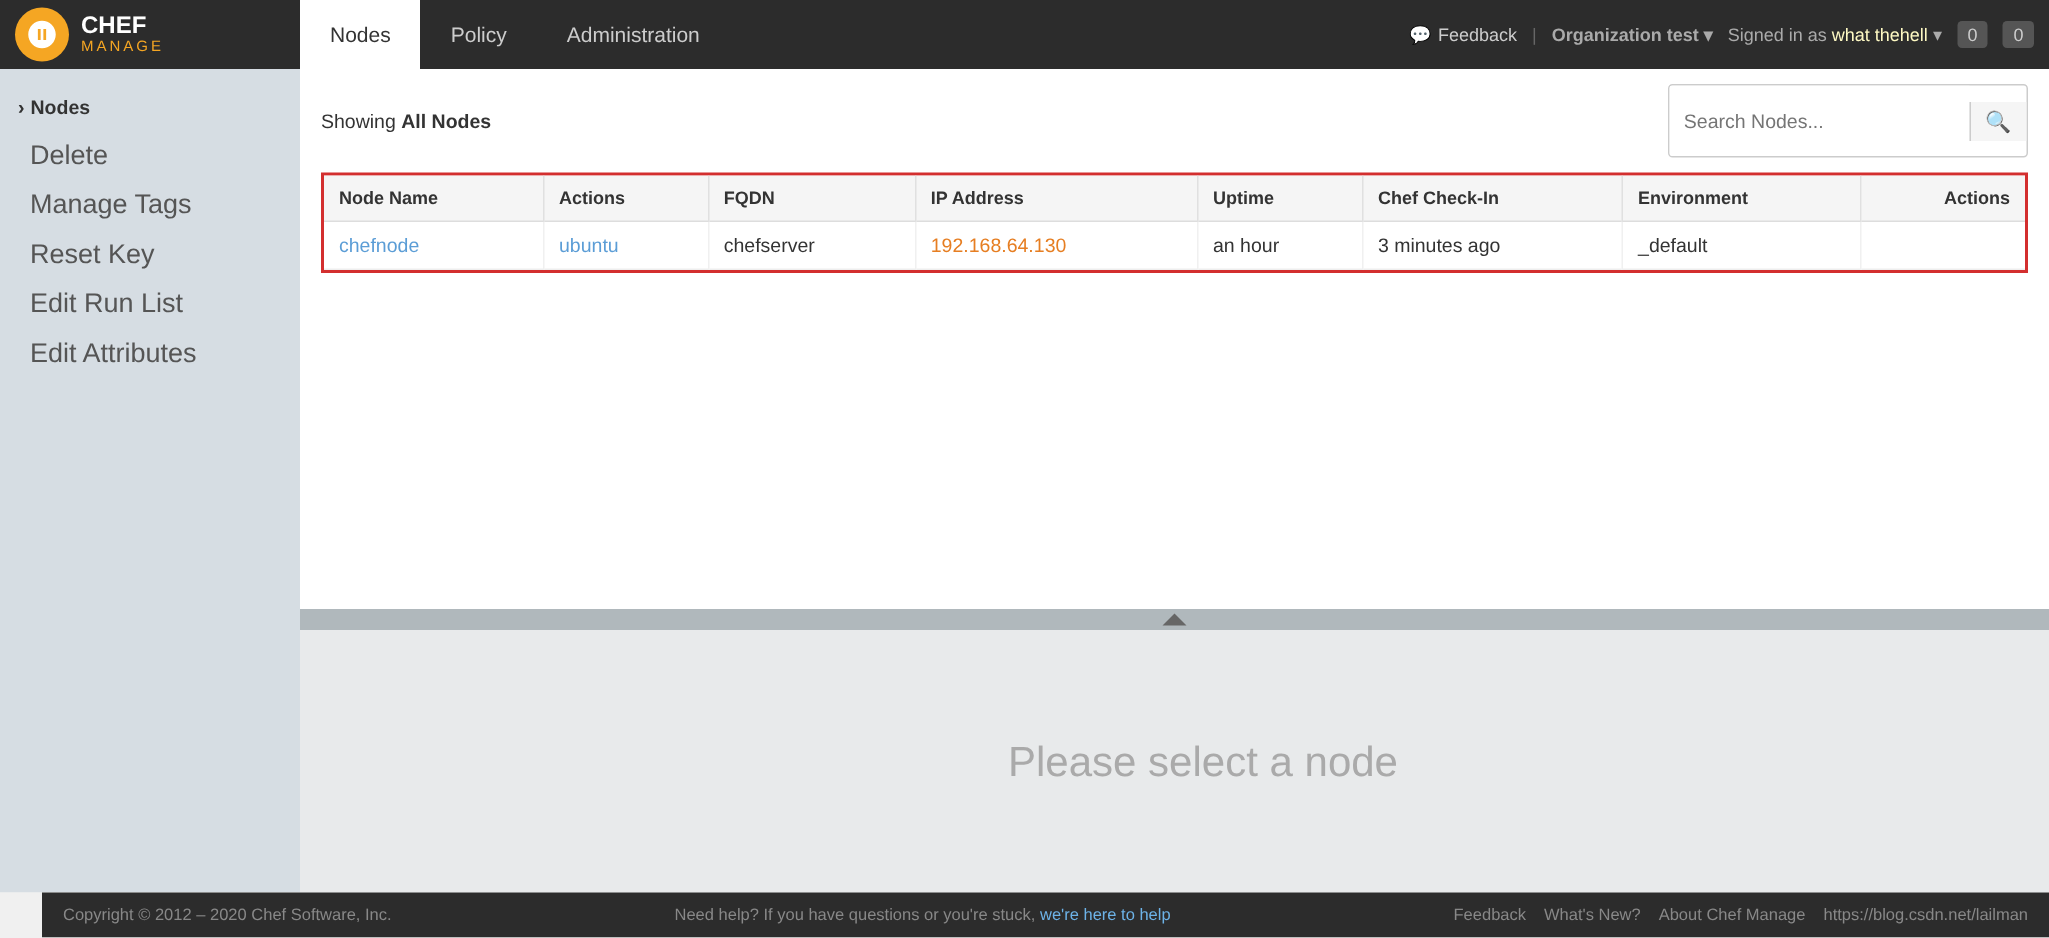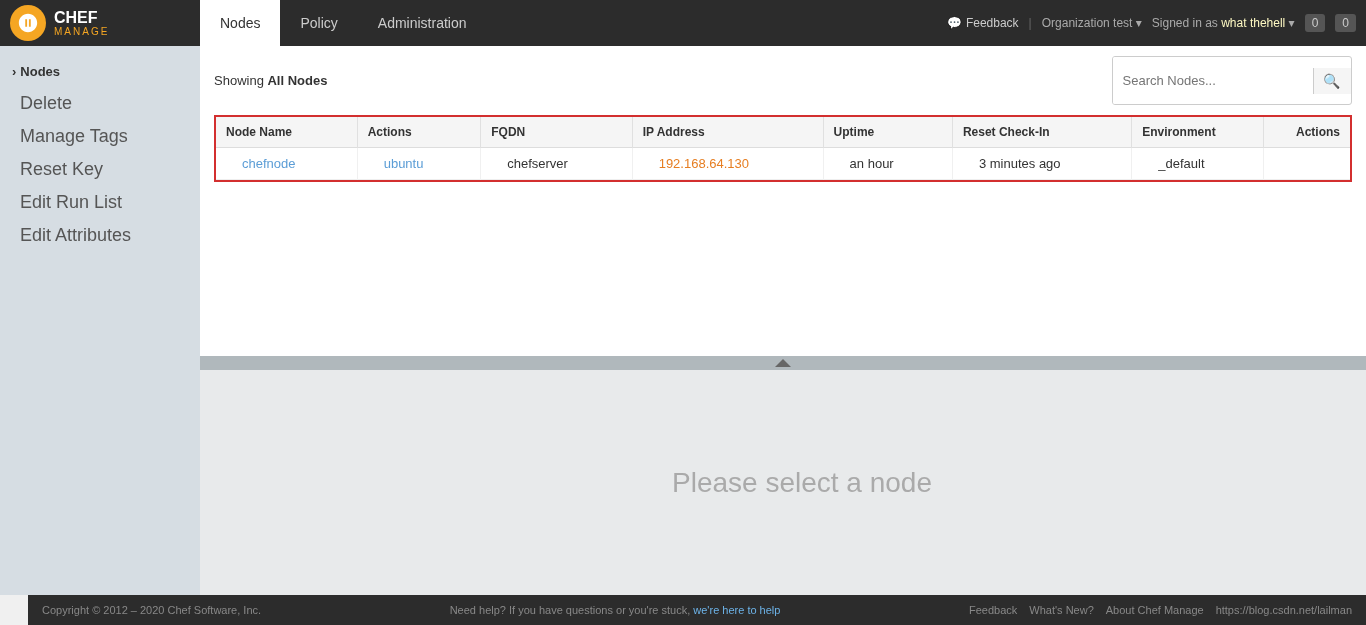--- a/index.html
+++ b/index.html
@@ -65,21 +65,21 @@
       font-size: 12px;
     }
     .nav-right .feedback-btn {
       color: #ccc;
       cursor: pointer;
       display: flex;
       align-items: center;
       gap: 4px;
     }
     .nav-right .separator { color: #666; }
-    .nav-right .org-link { color: #aaa; cursor: pointer; }
+    .nav-right .org-link { color: #aaa; cursor: pointer; font-weight: bold; }
     .nav-right .signed-in { color: #aaa; }
     .nav-right .signed-in a { color: #fef9c3; cursor: pointer; text-align: center; }
     .nav-right .badge {
       background: #555;
       color: #ccc;
       border-radius: 3px;
       padding: 2px 7px;
       font-size: 12px;
       cursor: pointer;
     }
@@ -122,21 +122,21 @@
       flex: 1;
       display: flex;
       flex-direction: column;
       overflow: hidden;
     }
 
     
     .nodes-panel {
       background: white;
       flex: 0 0 auto;
-      height: 310px;
+      height: 360px;
       display: flex;
       flex-direction: column;
       overflow: hidden;
     }
 
     .nodes-toolbar {
       display: flex;
       align-items: center;
       justify-content: space-between;
       padding: 10px 14px;
@@ -186,21 +186,21 @@
     .nodes-table th {
       padding: 8px 10px;
       text-align: left;
       font-size: 12px;
       font-weight: bold;
       color: #333;
       border-right: 1px solid #e0e0e0;
     }
     .nodes-table th:last-child { border-right: none; text-align: right; }
     .nodes-table td {
-      padding: 8px 26px;
+      padding: 8px 10px;
       font-size: 13px;
       color: #333;
       border-right: 1px solid #f0f0f0;
     }
     .nodes-table td:last-child { border-right: none; }
     .nodes-table tbody tr { border-bottom: 1px solid #eee; }
     .link-blue { color: #5b9dd6; cursor: pointer; }
     .link-orange { color: #e67e22; cursor: pointer; }
 
     
@@ -340,21 +340,21 @@
 
       <div class="nodes-table-wrapper">
         <table class="nodes-table">
           <thead>
             <tr>
               <th><span>Node Name</span></th>
               <th><span>Actions</span></th>
               <th><span>FQDN</span></th>
               <th><span>IP Address</span></th>
               <th><span>Uptime</span></th>
-              <th><span>Reset Check-In</span></th>
+              <th><span>Chef Check-In</span></th>
               <th><span>Environment</span></th>
               <th><span>Actions</span></th>
             </tr>
           </thead>
           <tbody>
             <tr>
               <td><span class="link-blue">chefnode</span></td>
               <td><span class="link-blue">ubuntu</span></td>
               <td><span>chefserver</span></td>
               <td><span class="link-orange">192.168.64.130</span></td>

